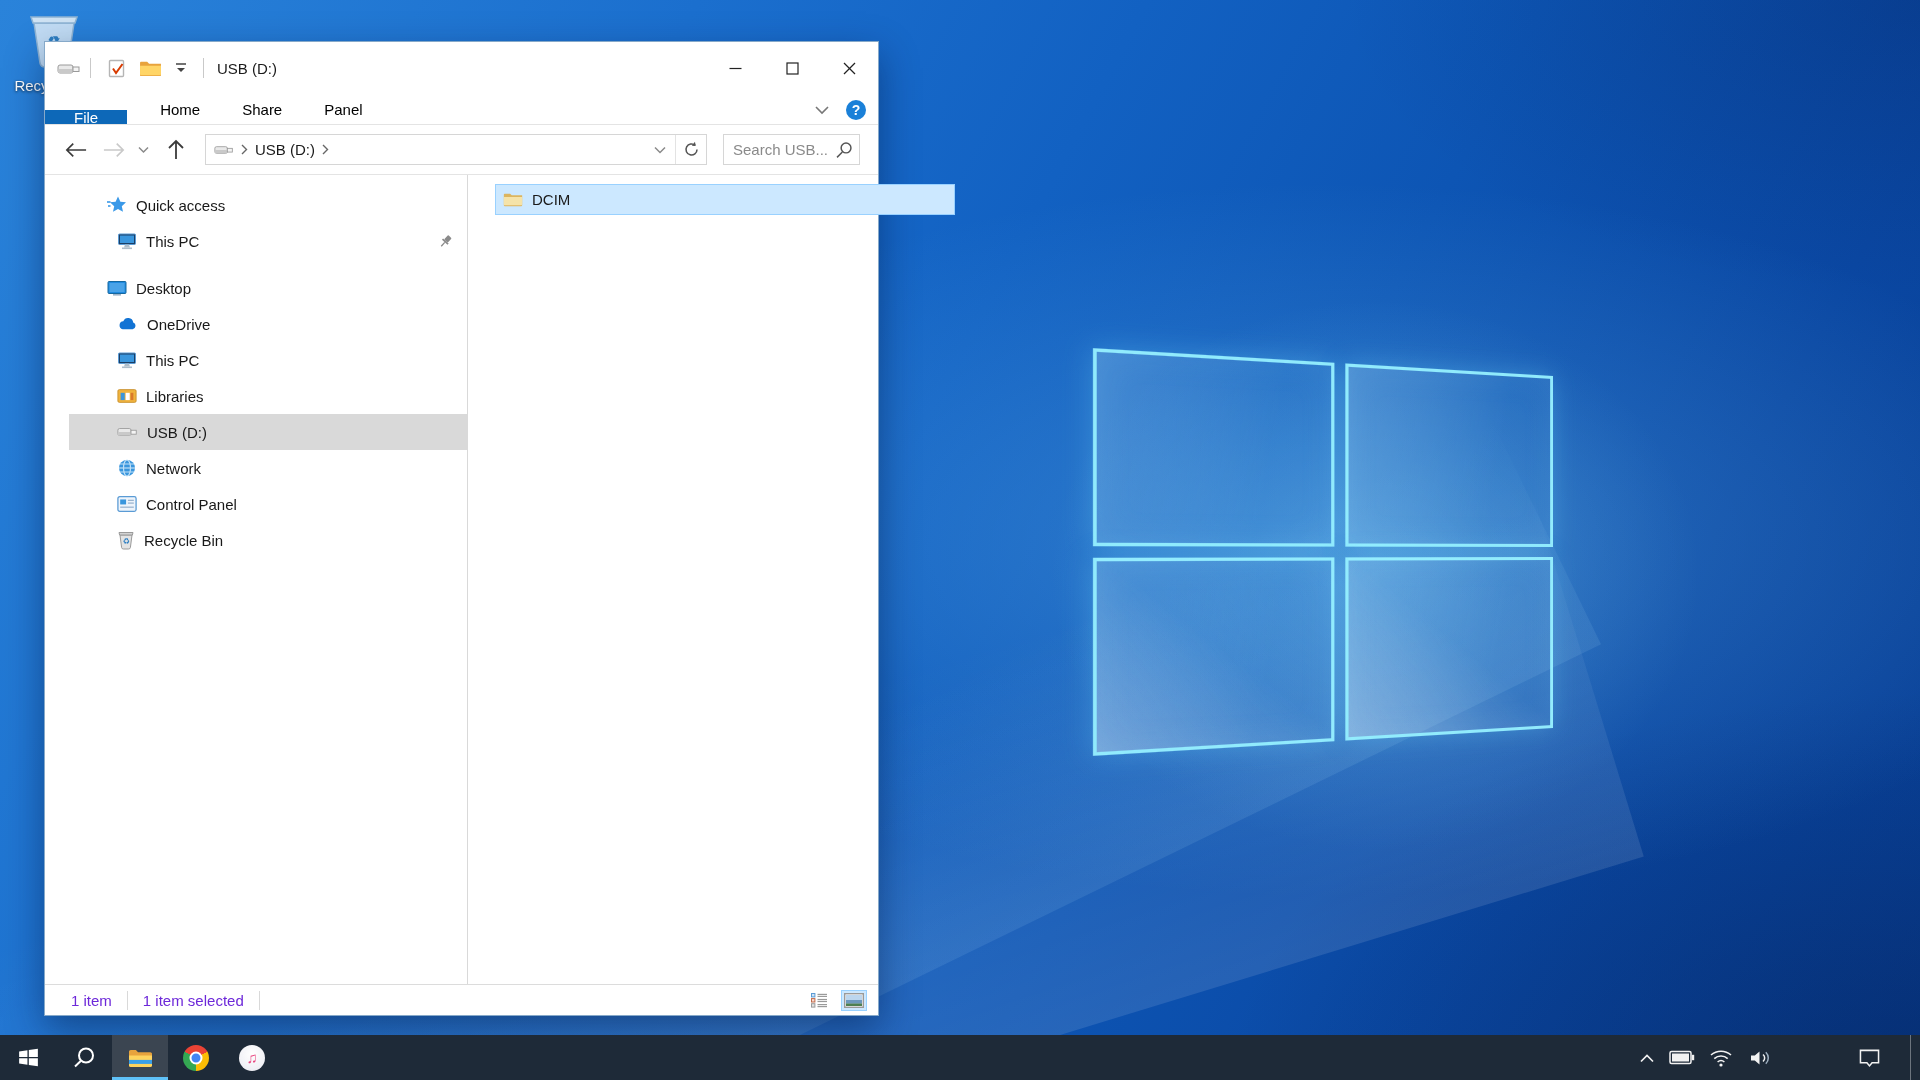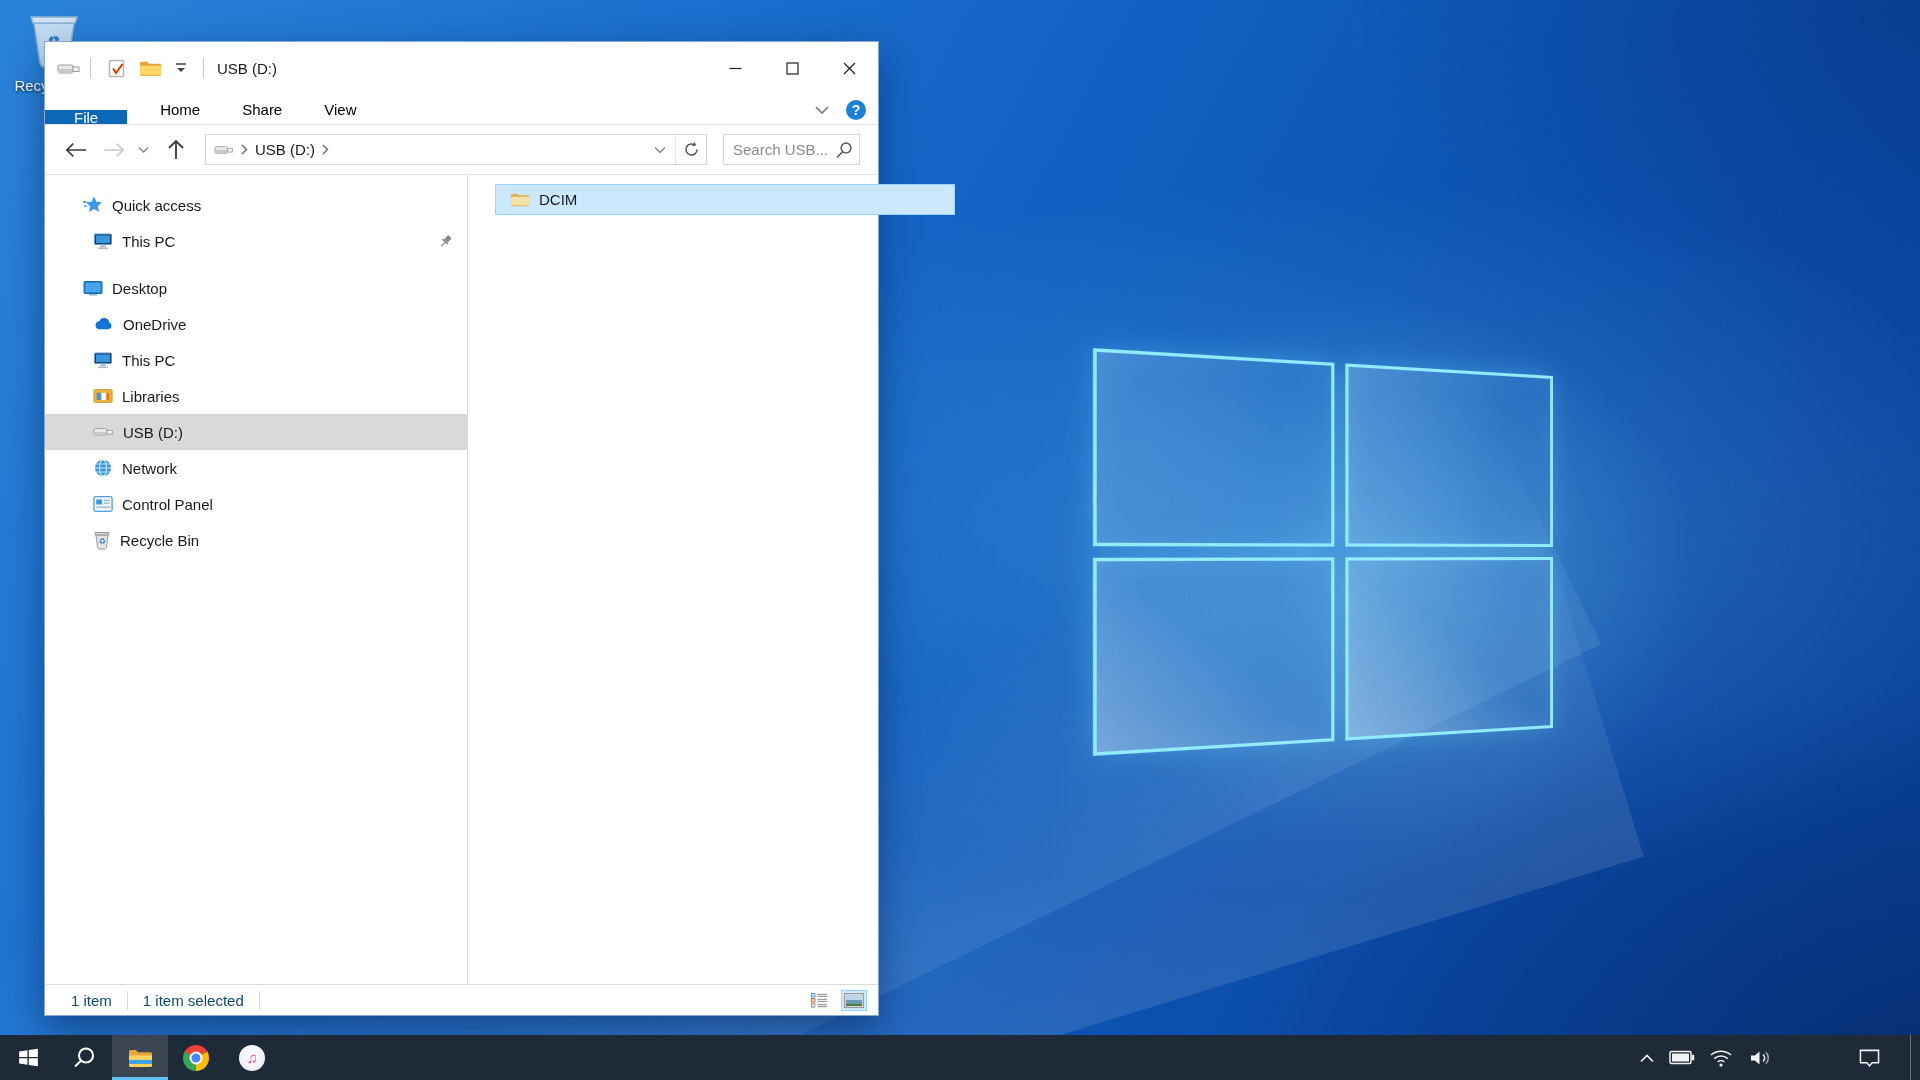--- a/index.html
+++ b/index.html
@@ -62,33 +62,33 @@
   .addr-right { margin-left:auto; display:flex; align-items:center; height:100%; }
   .addr-ctl { width:30px; height:100%; border:none; background:none; display:flex; align-items:center; justify-content:center; }
   .addr-div { width:1px; height:100%; background:#e3e3e3; }
   .searchbox { width:137px; height:31px; border:1px solid #d6d6d6; margin-left:16px; display:flex; align-items:center; padding:0 6px 0 9px; background:#fff; }
   .searchbox input { border:none; outline:none; flex:1; min-width:0; font-size:15px; color:#000000;
     font-family:"Liberation Sans","DejaVu Sans",sans-serif; }
   .searchbox input::placeholder { color:#8a8a8a; opacity:1; }
 
   .win-body { flex:1; display:flex; min-height:0; }
   .sidebar { width:423px; border-right:1px solid #d9d9d9; padding-top:12px; overflow:hidden; }
-  .side-item { height:36px; display:flex; align-items:center; gap:9px; font-size:15px; color:#191919; padding-left:38px; }
+  .side-item { height:36px; display:flex; align-items:center; gap:9px; font-size:15px; color:#191919; padding-left:38px;margin-left:24px; }
   .side-item.child { padding-left:48px; }
   .side-item.selected { background:#d9d9d9; }
   .side-gap { height:11px; }
   .pin { margin-left:auto; margin-right:14px; }
 
   .content { flex:1; position:relative; background:#fff; }
   .file-row { position:absolute; left:27px; top:9px; width:460px; height:31px;
     background:#cce8ff; border:1px solid #99d1ff; display:flex; align-items:center; gap:9px;
-    padding-left:14px; font-size:15px; color:#1a1a1a; }
+    padding-left:7px; font-size:15px; color:#1a1a1a; }
 
   .statusbar { height:31px; border-top:1px solid #dcdcdc; display:flex; align-items:center;
-    font-size:15px; color:#0c4a6e; padding-left:26px; background:#fff; }
+    font-size:15px; color:#6d28d9; padding-left:26px; background:#fff; }
   .st-sep { width:1px; height:19px; background:#d9d9d9; margin:0 15px; }
   .st-views { margin-left:auto; margin-right:12px; display:flex; gap:12px; }
   .st-view-btn { border:none; background:none; display:flex; align-items:center; padding:2px; }
   .st-view-btn.active { background:#cce8ff; outline:1px solid #99d1ff; }
 
   
   .taskbar { position:absolute; left:0; bottom:0; width:1920px; height:45px; background:#1e2a38; display:flex; align-items:stretch; }
   .tb-btn { width:56px; display:flex; align-items:center; justify-content:center; border:none; background:none; }
   .tb-btn.active { background:rgba(255,255,255,.13); box-shadow:inset 0 -3px 0 #5fc1f7; }
   .chrome-ball { width:26px; height:26px; border-radius:50%; position:relative;
@@ -173,21 +173,21 @@
           <line x1="12" y1="1" x2="1" y2="12" stroke="#222" stroke-width="1.2"></line>
         </svg>
       </button>
     </div>
   </div>
 
   <div class="tabrow">
     <button class="tab file">File</button>
     <button class="tab">Home</button>
     <button class="tab">Share</button>
-    <button class="tab">View</button>
+    <button class="tab">Panel</button>
     <div class="tabrow-right">
       <button class="nav-btn">
         <svg width="16" height="10" viewBox="0 0 16 10">
           <polyline points="2,2 8,8 14,2" fill="none" stroke="#777" stroke-width="1.6"></polyline>
         </svg>
       </button>
       <button class="help-btn">
           <span>?</span>
         </button>
     </div>

